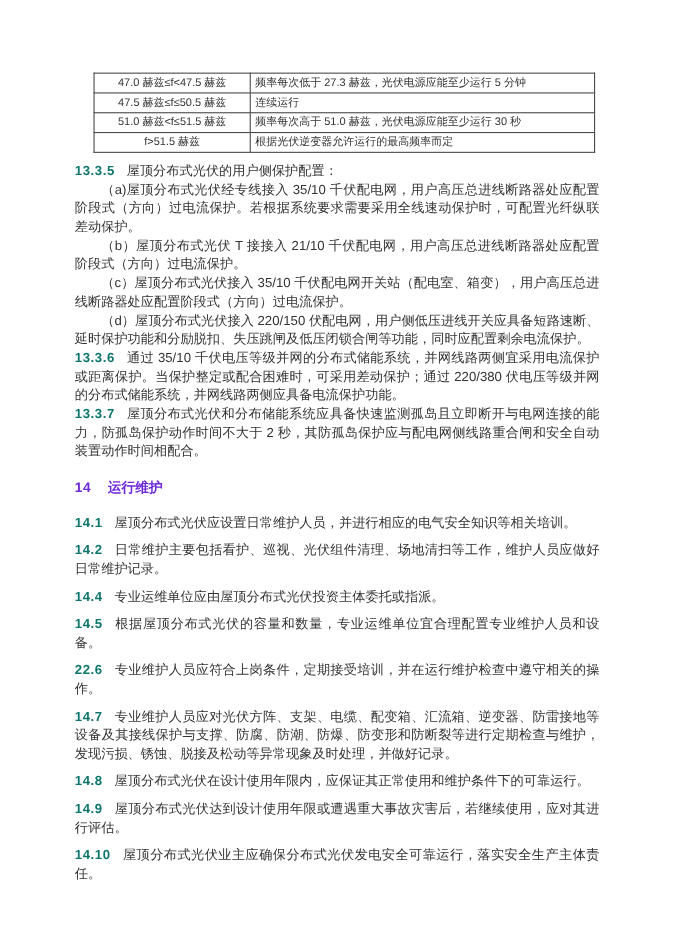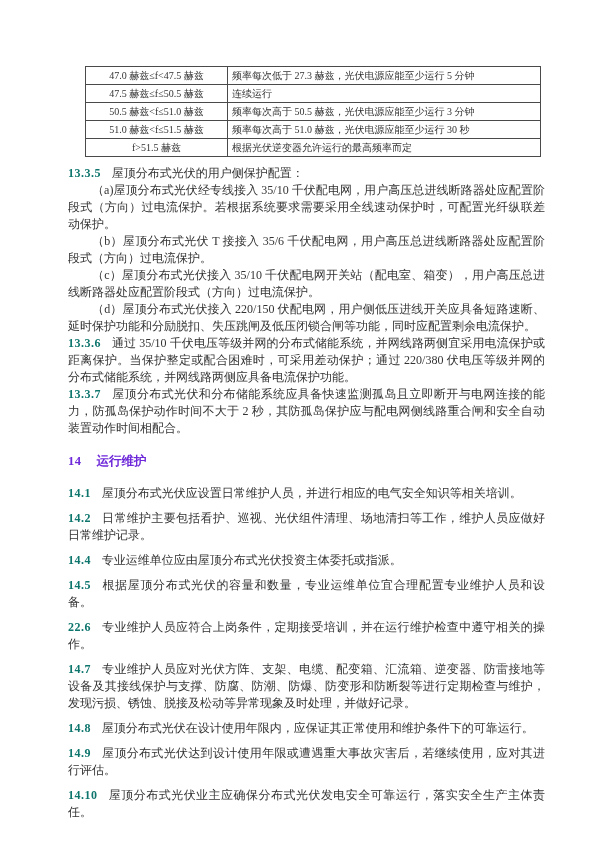--- a/index.html
+++ b/index.html
@@ -2,21 +2,21 @@
 <html><head>
 <meta charset="utf-8">
 <style>
   * { box-sizing: border-box; }
   html, body { margin: 0; padding: 0; background: #ffffff; }
   .page {
     position: relative;
     width: 613px;
     height: 848px;
     background: #ffffff;
-    font-family: Liberation Serif, serif;
+    font-family: Liberation Sans, sans-serif;
     color: #2e2e2e;
     padding: 66px 68px 0 68px;
     overflow: hidden;
   }
   table.freq-table {
     border-collapse: collapse;
     width: 456px;
     margin-left: 17px;
     font-size: 10px;
     color: #333333;
@@ -68,39 +68,35 @@
     <tbody>
       <tr>
         <td class="col-range">47.0 赫兹≤f&lt;47.5 赫兹</td>
         <td class="col-req">频率每次低于 27.3 赫兹，光伏电源应能至少运行 5 分钟</td>
       </tr>
       <tr>
         <td class="col-range">47.5 赫兹≤f≤50.5 赫兹</td>
         <td class="col-req">连续运行</td>
       </tr>
       <tr>
-        <td class="col-range">50.5 赫兹&lt;f≤51.0 赫兹</td>
-        <td class="col-req">频率每次高于 50.5 赫兹，光伏电源应能至少运行 3 分钟</td>
-      </tr>
-      <tr>
         <td class="col-range">51.0 赫兹&lt;f≤51.5 赫兹</td>
         <td class="col-req">频率每次高于 51.0 赫兹，光伏电源应能至少运行 30 秒</td>
       </tr>
       <tr>
         <td class="col-range">f&gt;51.5 赫兹</td>
         <td class="col-req">根据光伏逆变器允许运行的最高频率而定</td>
       </tr>
     </tbody>
   </table>
 
   <p class="para after-table">
     <span class="num">13.3.5</span><span>屋顶分布式光伏的用户侧保护配置：</span>
   </p>
   <p class="para indent">（a)屋顶分布式光伏经专线接入 35/10 千伏配电网，用户高压总进线断路器处应配置阶段式（方向）过电流保护。若根据系统要求需要采用全线速动保护时，可配置光纤纵联差动保护。</p>
-  <p class="para indent">（b）屋顶分布式光伏 T 接接入 35/6 千伏配电网，用户高压总进线断路器处应配置阶段式（方向）过电流保护。</p>
+  <p class="para indent">（b）屋顶分布式光伏 T 接接入 21/10 千伏配电网，用户高压总进线断路器处应配置阶段式（方向）过电流保护。</p>
   <p class="para indent">（c）屋顶分布式光伏接入 35/10 千伏配电网开关站（配电室、箱变），用户高压总进线断路器处应配置阶段式（方向）过电流保护。</p>
   <p class="para indent">（d）屋顶分布式光伏接入 220/150 伏配电网，用户侧低压进线开关应具备短路速断、延时保护功能和分励脱扣、失压跳闸及低压闭锁合闸等功能，同时应配置剩余电流保护。</p>
 
   <p class="para">
     <span class="num">13.3.6</span><span>通过 35/10 千伏电压等级并网的分布式储能系统，并网线路两侧宜采用电流保护或距离保护。当保护整定或配合困难时，可采用差动保护；通过 220/380 伏电压等级并网的分布式储能系统，并网线路两侧应具备电流保护功能。</span>
   </p>
   <p class="para">
     <span class="num">13.3.7</span><span>屋顶分布式光伏和分布储能系统应具备快速监测孤岛且立即断开与电网连接的能力，防孤岛保护动作时间不大于 2 秒，其防孤岛保护应与配电网侧线路重合闸和安全自动装置动作时间相配合。</span>
   </p>
 

